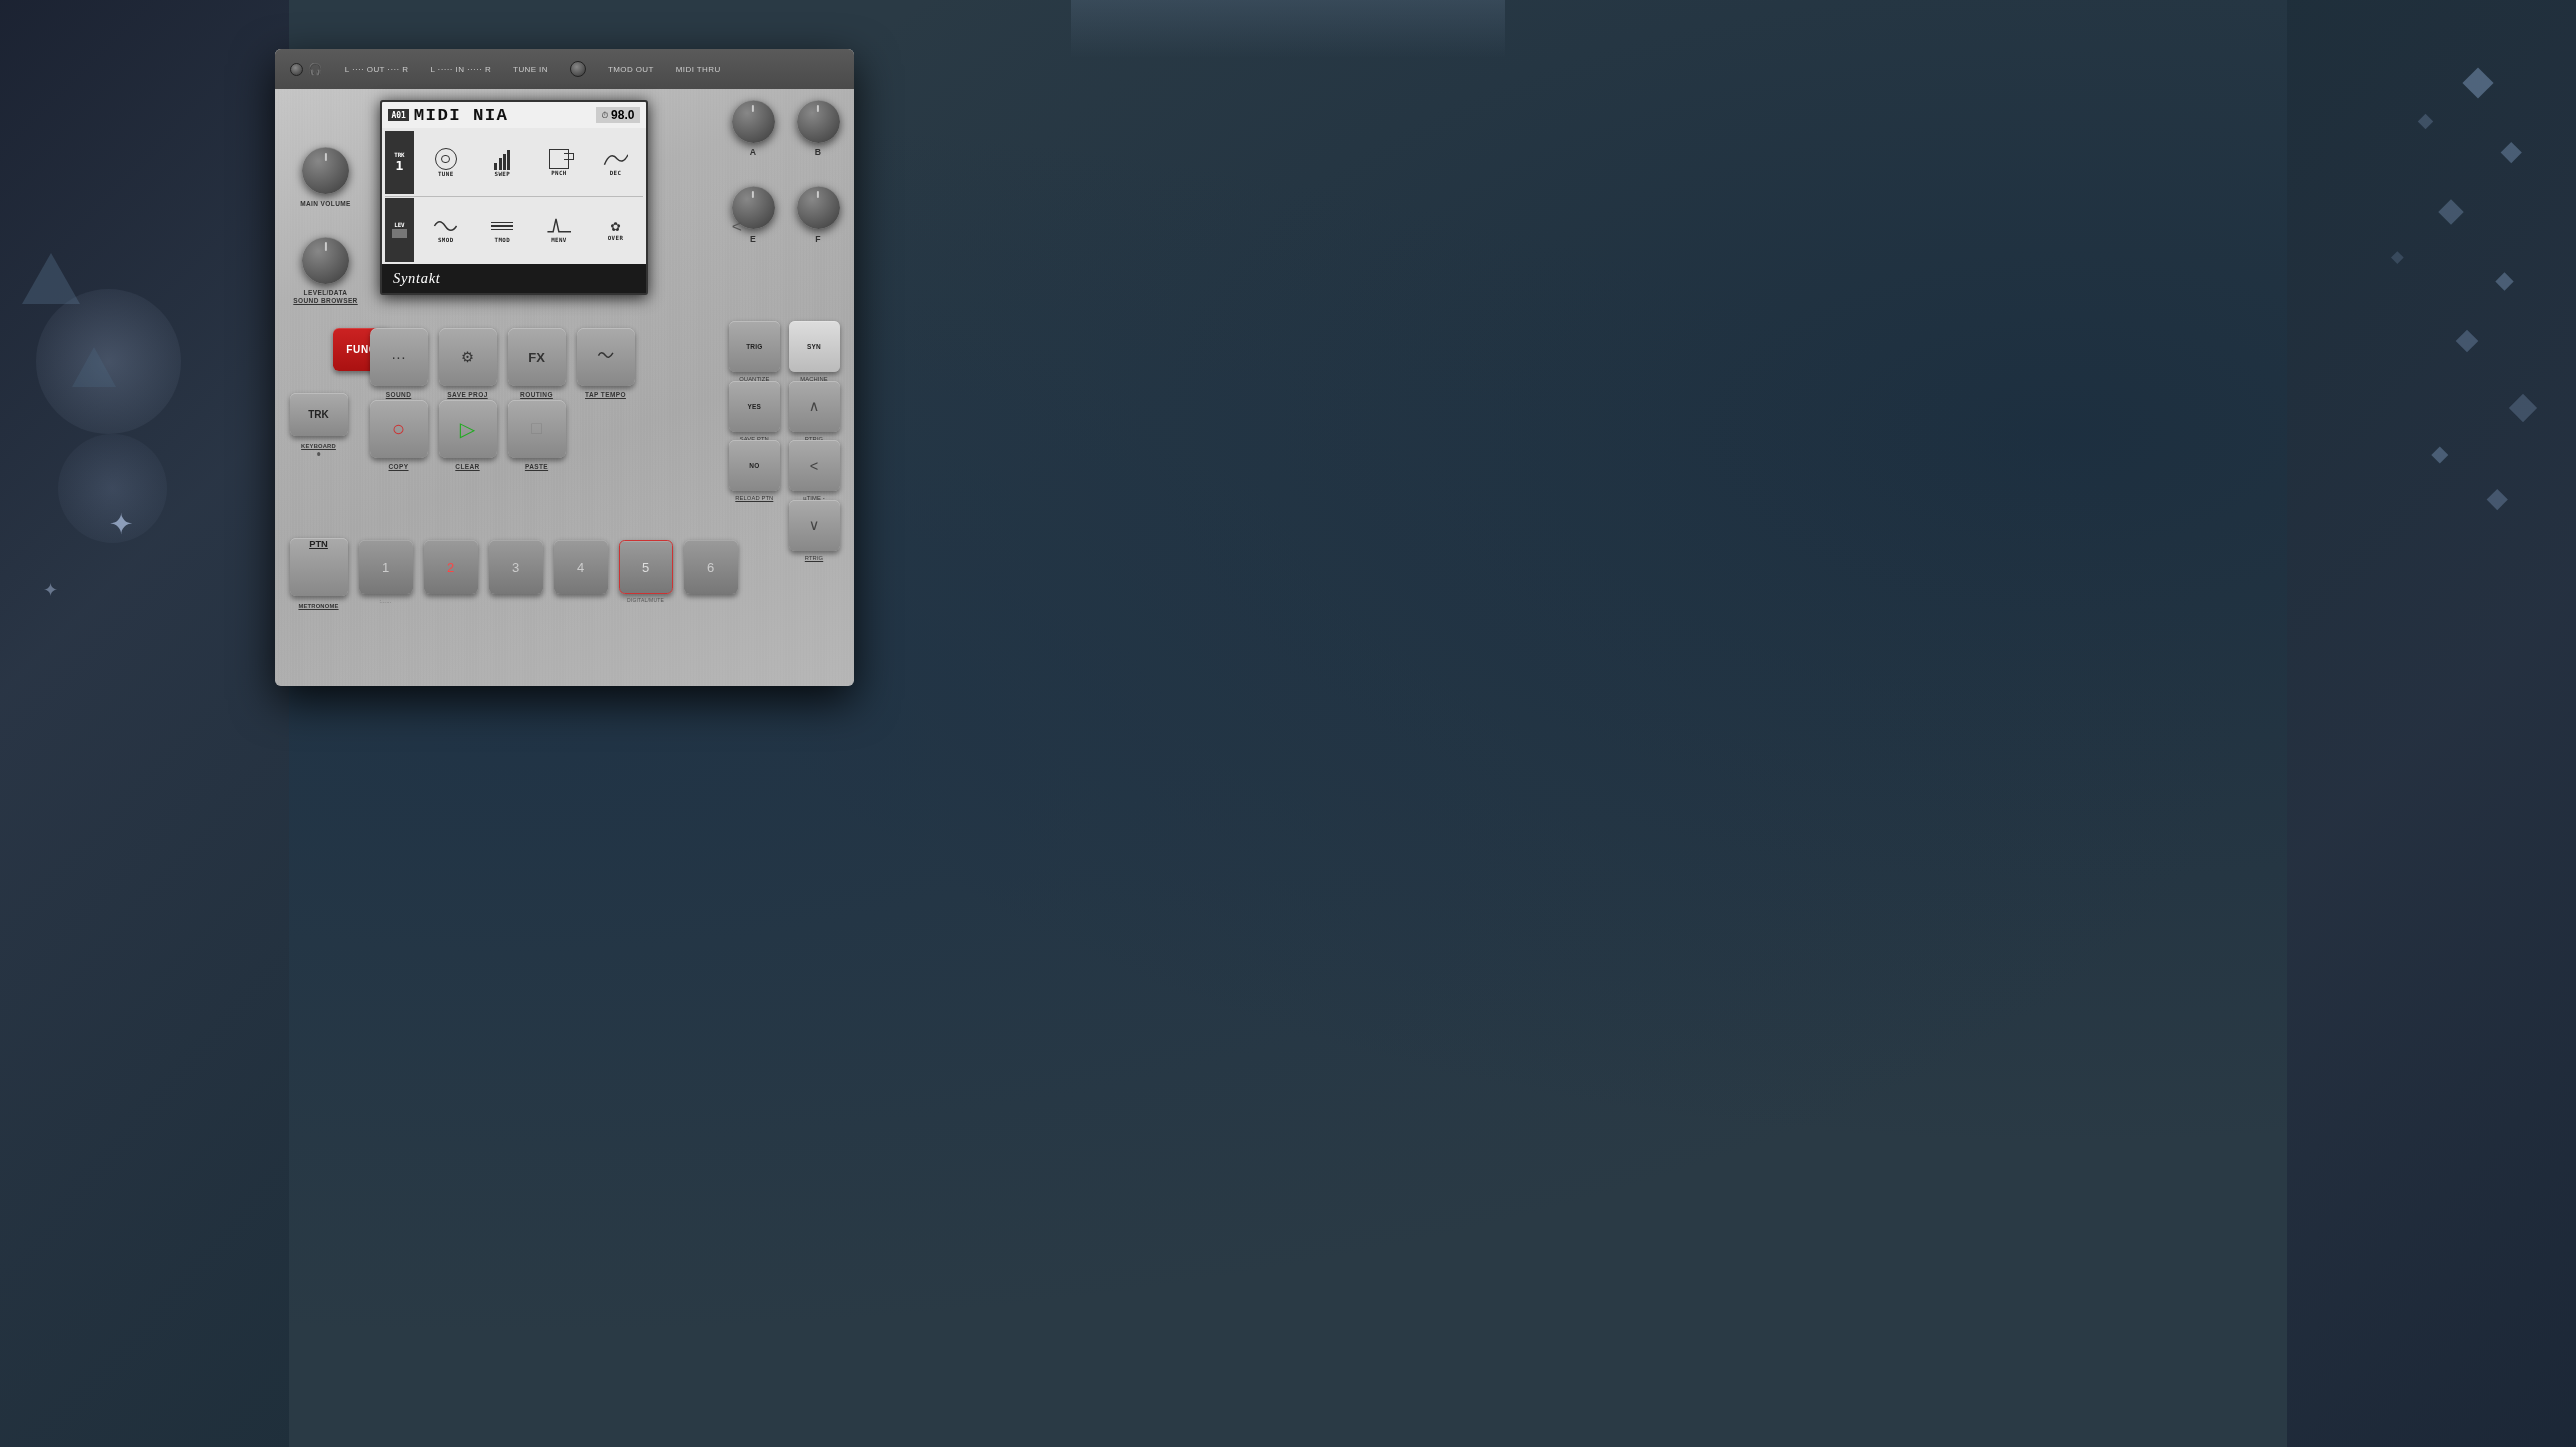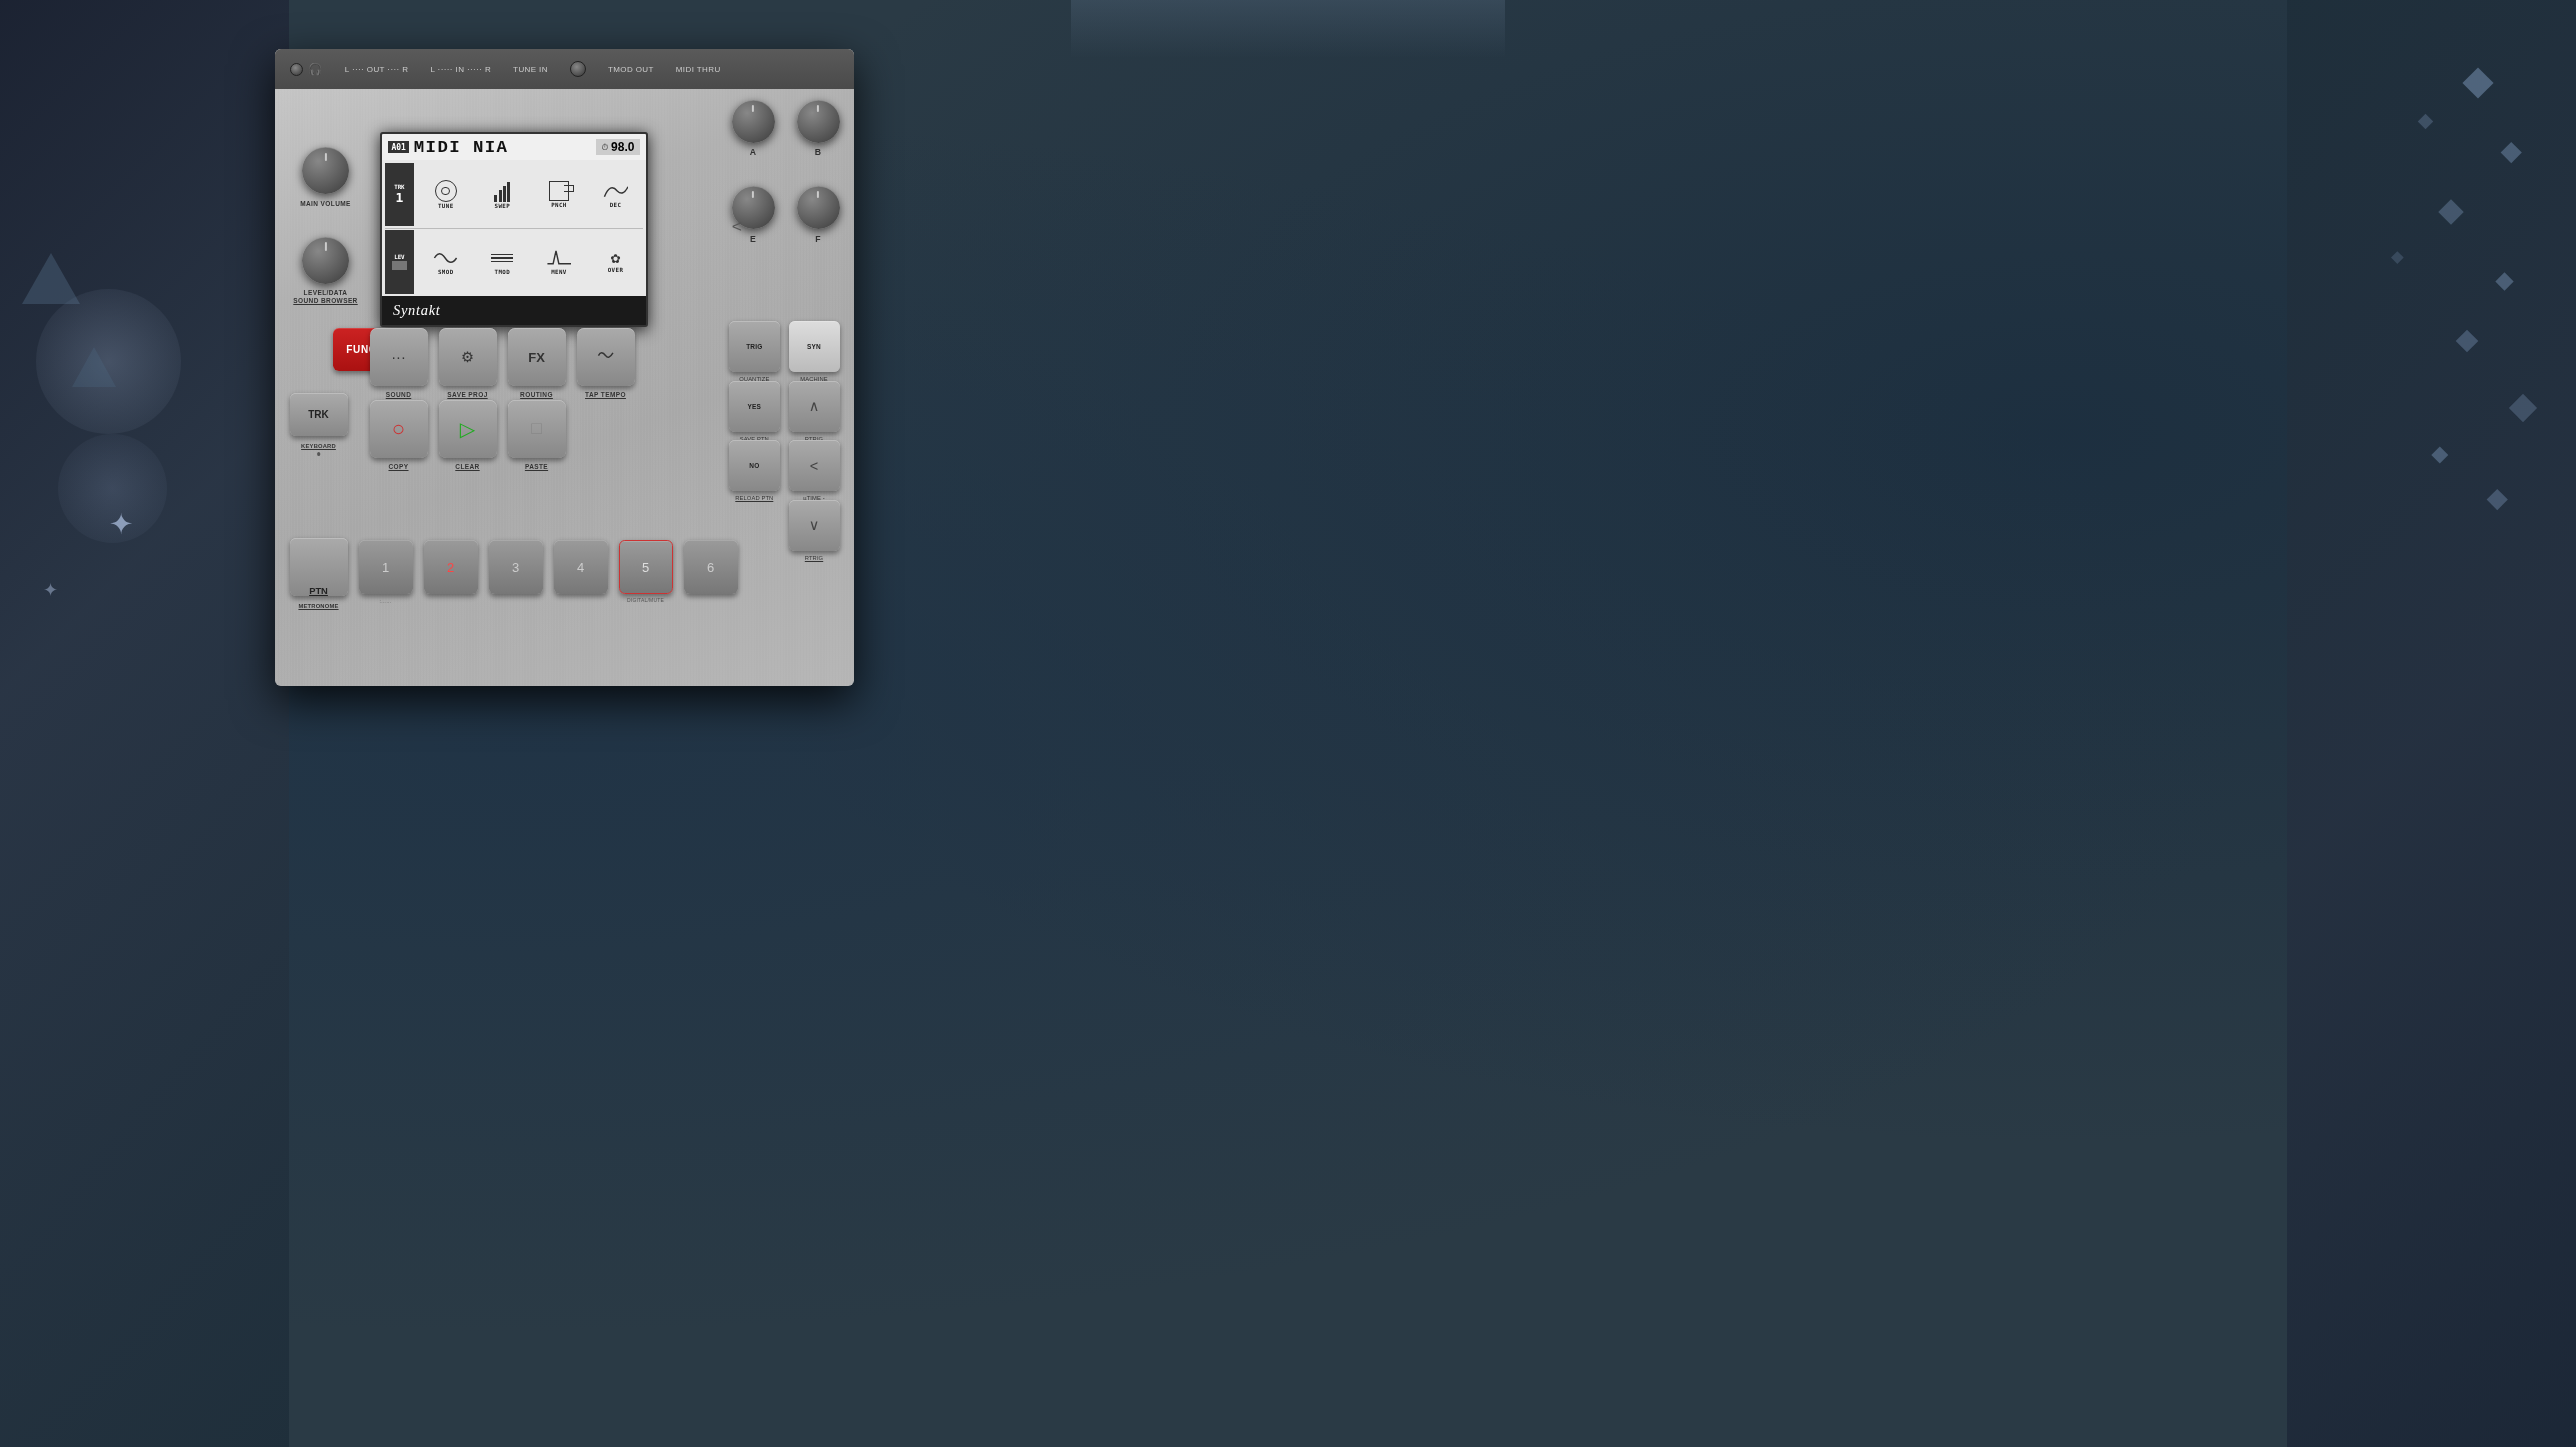--- a/index.html
+++ b/index.html
@@ -164,21 +164,20 @@
       position: absolute;
       left: 105px;
       top: 11px;
       width: 268px;
       height: 195px;
       background: #1a1a1a;
       border: 2.2px solid #333;
       border-radius: 2.9px;
       overflow: hidden;
       box-shadow: 0 2.9px 14.5px rgba(0,0,0,0.8), inset 0 0 22px rgba(0,0,0,0.5);
-      margin-top: 32px;
     }
 
     .lcd-inner {
       position: absolute;
       inset: 0;
       background: #2a2a2a;
       display: flex;
       flex-direction: column;
     }
 
@@ -562,21 +561,21 @@
       height: 58px;
       background: linear-gradient(180deg, #aaa 0%, #888 100%);
       border-radius: 5.8px;
       border: none;
       color: #222;
       font-size: 9.4px;
       font-weight: bold;
       box-shadow: 0 2.9px 5.8px rgba(0,0,0,0.4), inset 0 0.7px 0 rgba(255,255,255,0.3);
       cursor: pointer;
       display: flex;
-      align-items: flex-end;
+      align-items: flex-start;
       justify-content: center;
       position: relative;
       text-decoration: underline;
     }
 
     .step-btn {
       width: 54px;
       height: 54px;
       background: linear-gradient(180deg, #9a9a9a 0%, #777 100%);
       border-radius: 5.8px;

